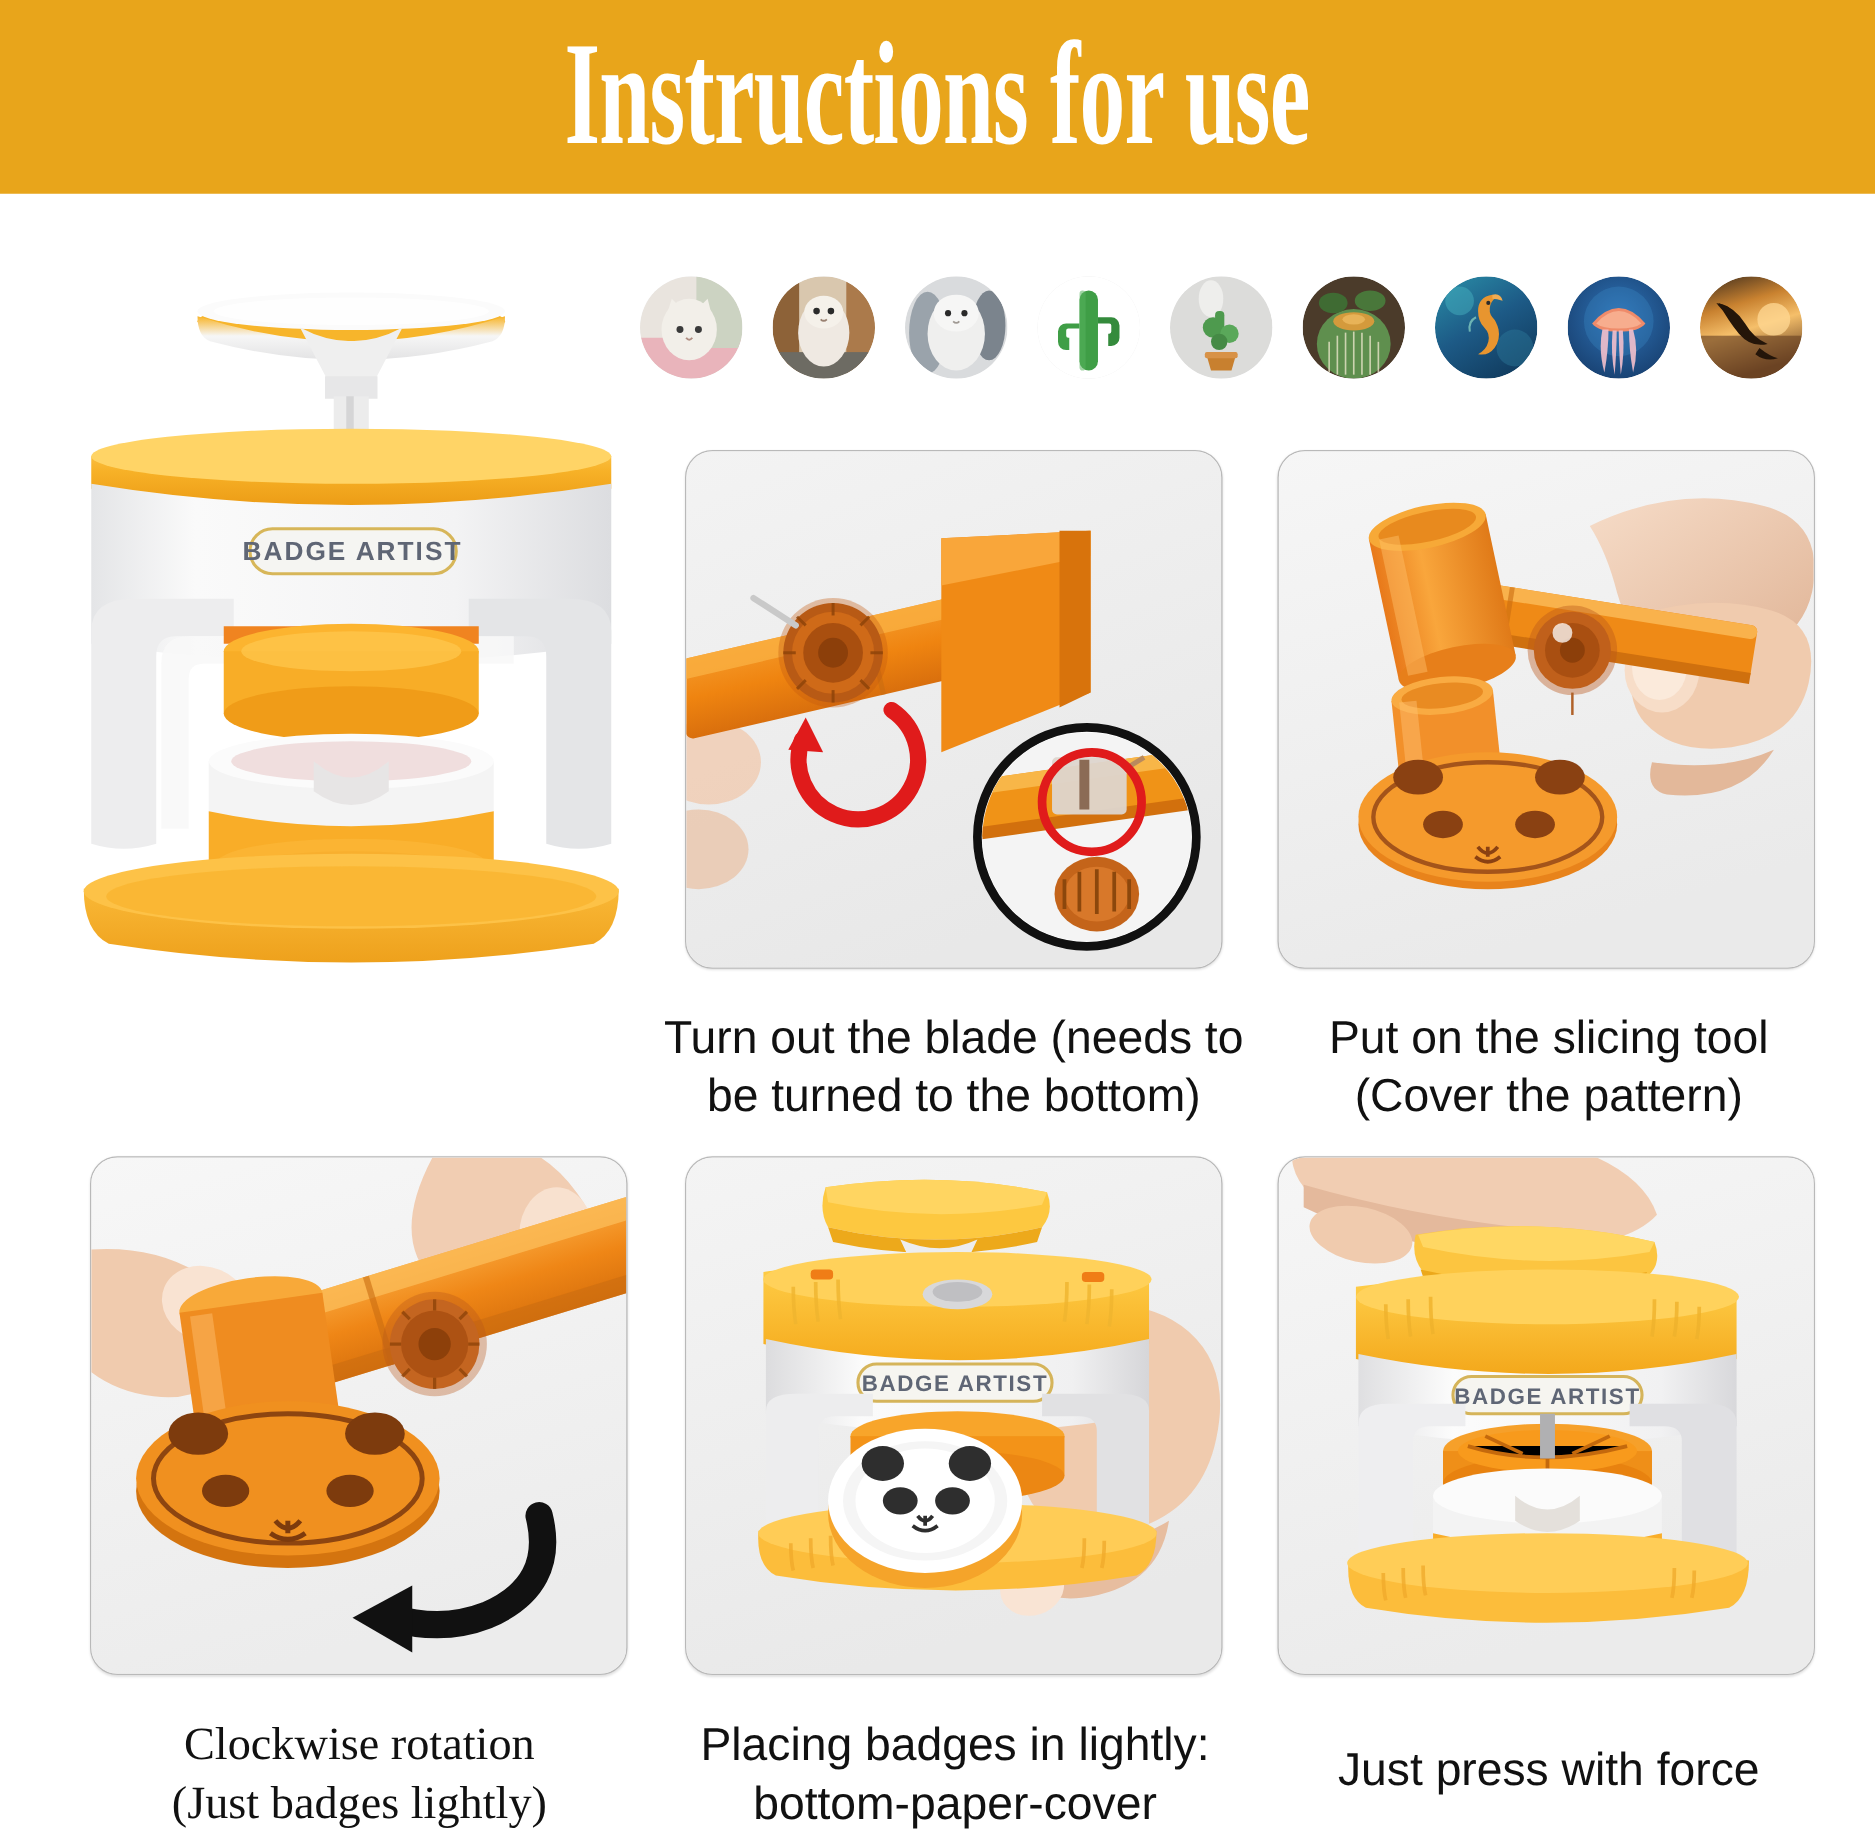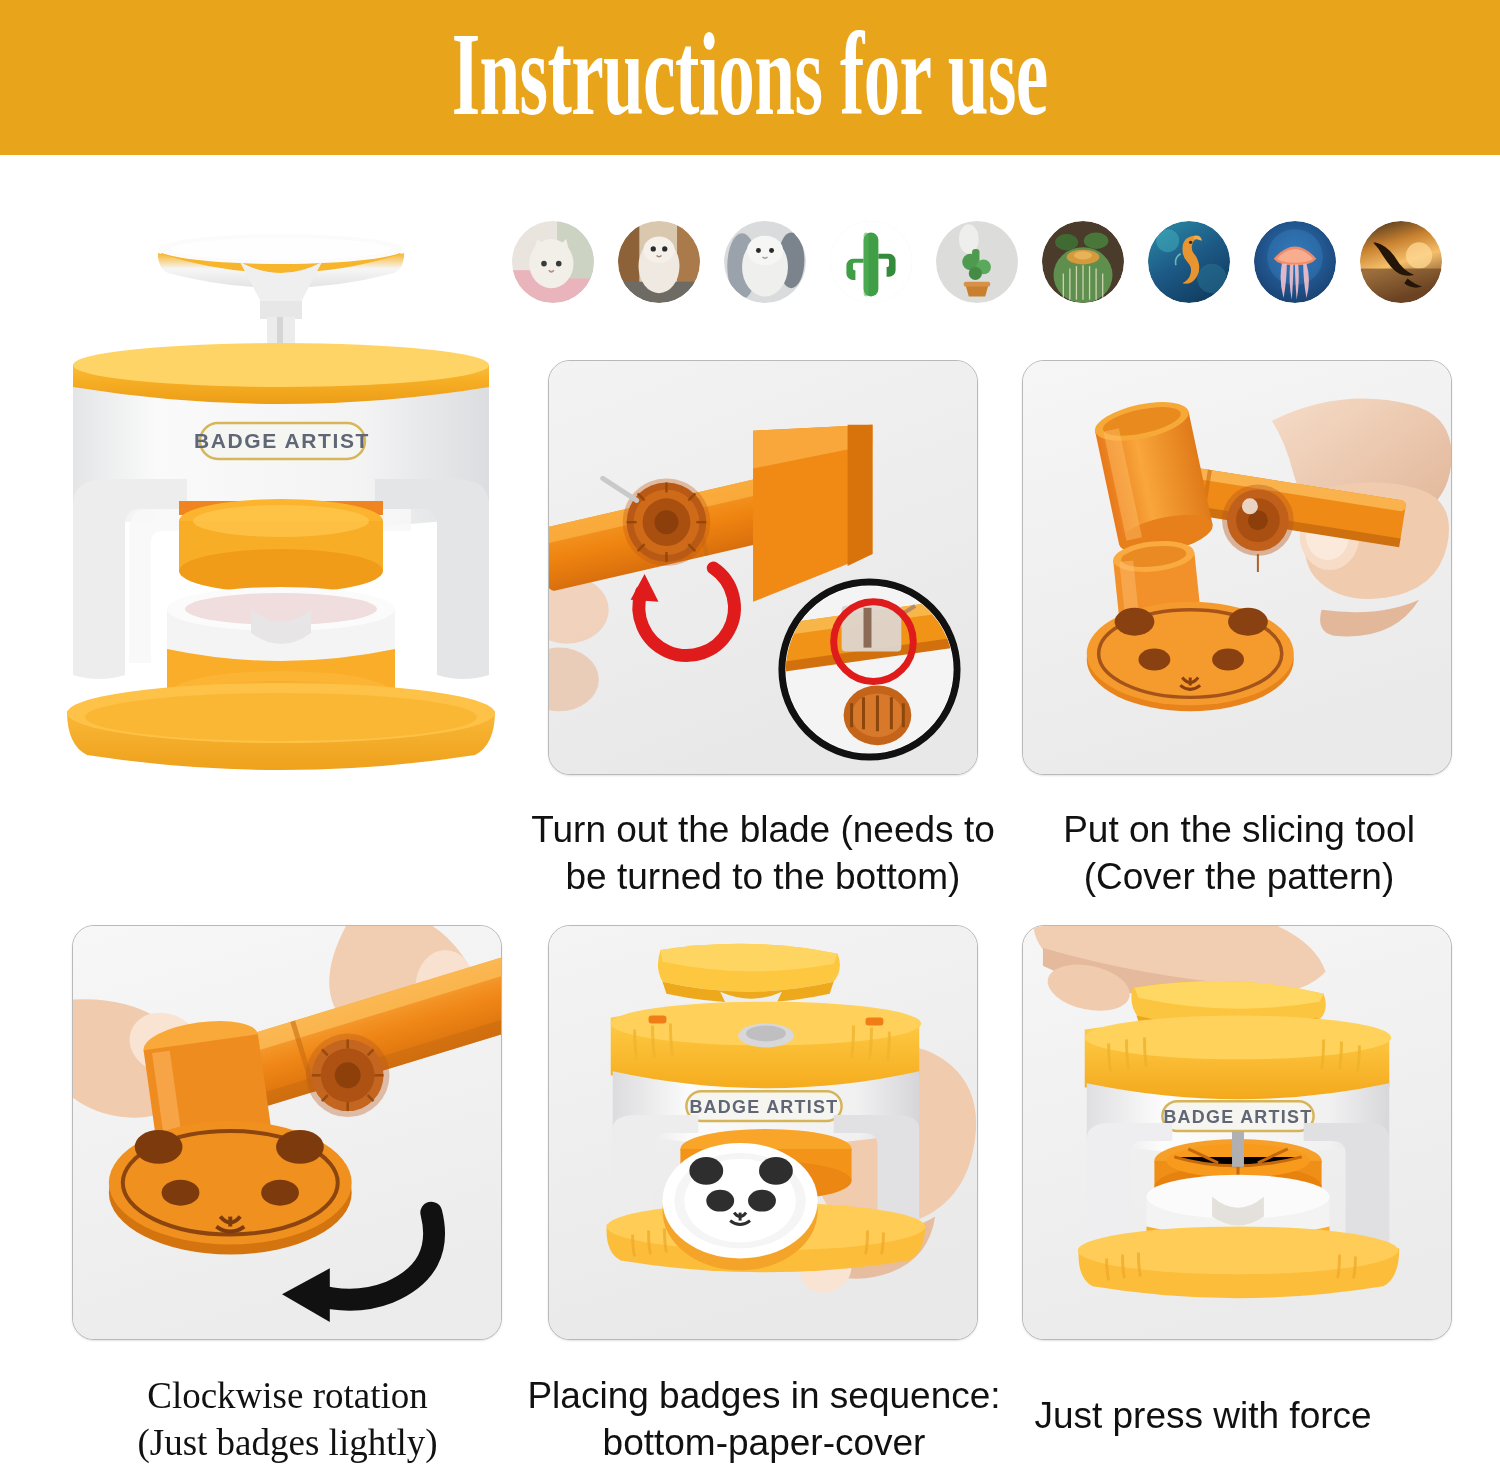--- a/index.html
+++ b/index.html
@@ -73,21 +73,21 @@
     color: #111;
     font-size: 37px;
     line-height: 1.28;
     font-family: "Liberation Sans", sans-serif;
     font-weight: 400;
   }
   .cap2 { left: 524px; top: 806px; width: 478px; }
   .cap3 { left: 1000px; top: 806px; width: 478px; }
   .cap4 { left: 60px;  top: 1372px; width: 455px; font-family: Liberation Serif, serif; }
   .cap5 { left: 522px; top: 1372px; width: 484px; }
-  .cap6 { left: 964px; top: 1392px; width: 478px; }
+  .cap6 { left: 1000px; top: 1392px; width: 478px; }
 </style>
 </head>
 <body>
 
 <div id="page">
 
   <div class="banner">
     <div class="banner-title">Instructions for use</div>
   </div>
 
@@ -766,21 +766,21 @@
     <div>Put on the slicing tool</div>
     <div>(Cover the pattern)</div>
   </div>
 
   <div class="caption cap4">
     <div>Clockwise rotation</div>
     <div>(Just badges lightly)</div>
   </div>
 
   <div class="caption cap5">
-    <div>Placing badges in sequence:</div>
+    <div>Placing badges in lightly:</div>
     <div>bottom-paper-cover</div>
   </div>
 
   <div class="caption cap6">
     <div>Just press with force</div>
   </div>
 
 </div>
 
 </body></html>

